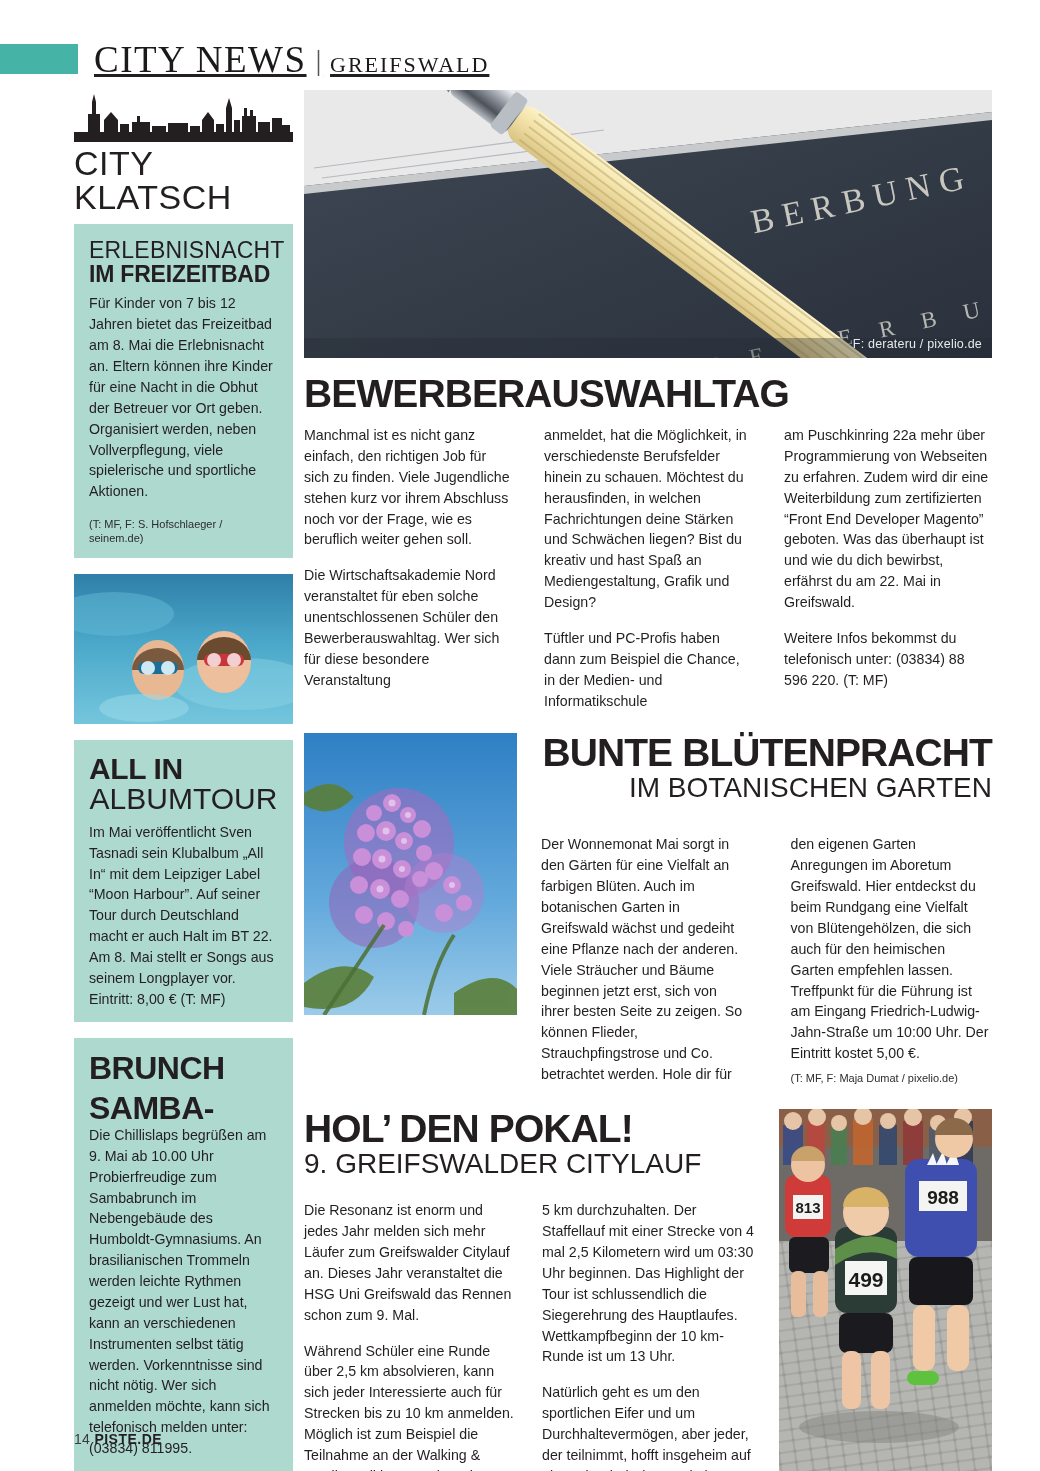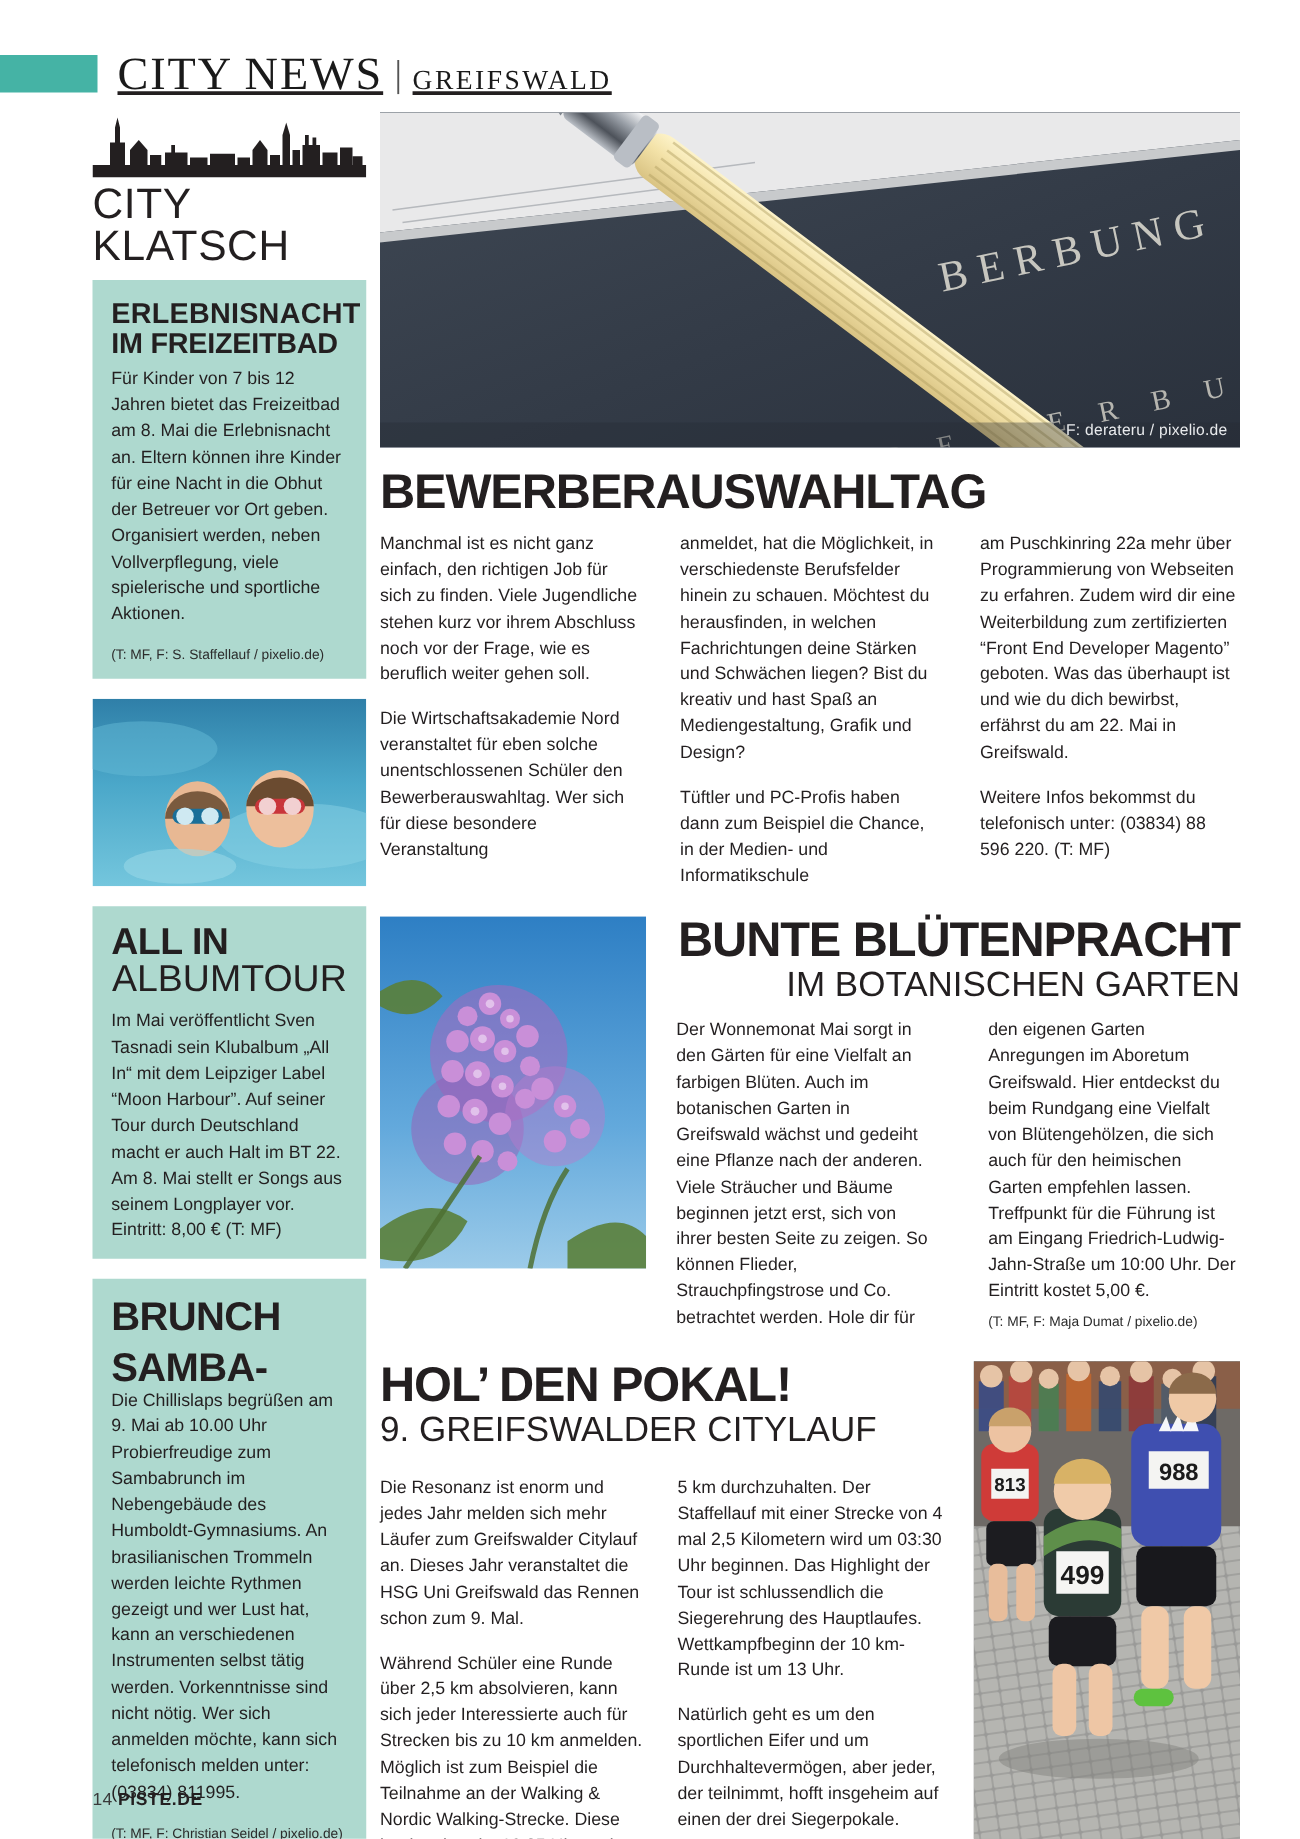--- a/index.html
+++ b/index.html
@@ -65,21 +65,21 @@
     background: #aed9cf;
     padding: 14px 15px 12px 15px;
     margin-bottom: 16px;
   }
   .card-photo {
     width: 219px;
     display: block;
   }
   .kicker-light {
     font-size: 23px;
-    font-weight: 700;
+    font-weight: 400;
     line-height: 1.05;
     letter-spacing: 0.2px;
   }
   .kicker-bold {
     font-size: 23px;
     font-weight: bold;
     line-height: 1.1;
     letter-spacing: -0.2px;
     margin-bottom: 6px;
   }
@@ -254,21 +254,21 @@
       <rect x="208" y="35" width="8" height="7"></rect>
     </g>
   </svg>
 
   <div class="klatsch-title">CITY KLATSCH</div>
 
   <div class="card">
     <div class="kicker-light">ERLEBNISNACHT</div>
     <div class="kicker-bold">IM FREIZEITBAD</div>
     <p class="body">Für Kinder von 7 bis 12 Jahren bietet das Freizeitbad am 8. Mai die Erlebnisnacht an. Eltern können ihre Kinder für eine Nacht in die Obhut der Betreuer vor Ort geben. Organisiert werden, neben Vollverpflegung, viele spielerische und sportliche Aktionen.</p>
-    <div class="credit">(T: MF, F: S. Staffellauf / pixelio.de)</div>
+    <div class="credit">(T: MF, F: S. Hofschlaeger / seinem.de)</div>
   </div>
 
   <svg class="card-photo" viewBox="0 0 219 150" preserveAspectRatio="none">
     <defs>
       <linearGradient id="water" x1="0" y1="0" x2="0" y2="1">
         <stop offset="0%" stop-color="#2f7fa8"></stop>
         <stop offset="45%" stop-color="#4aa7c9"></stop>
         <stop offset="100%" stop-color="#74c6dd"></stop>
       </linearGradient>
     </defs>
@@ -429,21 +429,21 @@
         </g>
         <g stroke="#4d7033" stroke-width="4" fill="none" opacity=".85">
           <path d="M20 282 q40 -60 60 -90"></path>
           <path d="M120 282 q10 -50 30 -80"></path>
         </g>
       </svg>
     </div>
     <div class="flower-right">
       <h1 class="headline head-right" style="margin-top:0;margin-bottom:2px;">BUNTE BLÜTENPRACHT</h1>
       <h2 class="headline-sub head-right">IM BOTANISCHEN GARTEN</h2>
-      <div class="cols2" style="margin-top:12px;gap:48px;">
+      <div class="cols2" style="margin-top:32px;gap:48px;">
         <div style="width:213px">
           <p class="body">Der Wonnemonat Mai sorgt in den Gärten für eine Vielfalt an farbigen Blüten. Auch im botanischen Garten in Greifswald wächst und gedeiht eine Pflanze nach der anderen. Viele Sträucher und Bäume beginnen jetzt erst, sich von ihrer besten Seite zu zeigen. So können Flieder, Strauchpfingstrose und Co. betrachtet werden. Hole dir für</p>
         </div>
         <div style="width:213px">
           <p class="body" style="margin-bottom:4px;">den eigenen Garten Anregungen im Aboretum Greifswald. Hier entdeckst du beim Rundgang eine Vielfalt von Blütengehölzen, die sich auch für den heimischen Garten empfehlen lassen. Treffpunkt für die Führung ist am Eingang Friedrich-Ludwig-Jahn-Straße um 10:00 Uhr. Der Eintritt kostet 5,00 €.</p>
           <div class="credit">(T: MF, F: Maja Dumat  / pixelio.de)</div>
         </div>
       </div>
     </div>
   </div>

